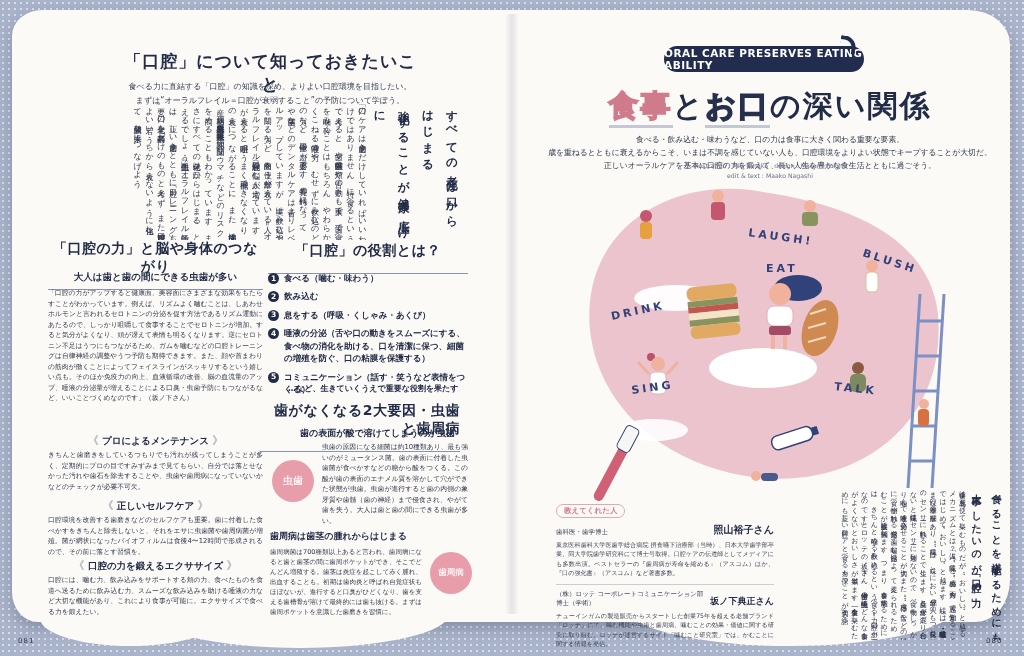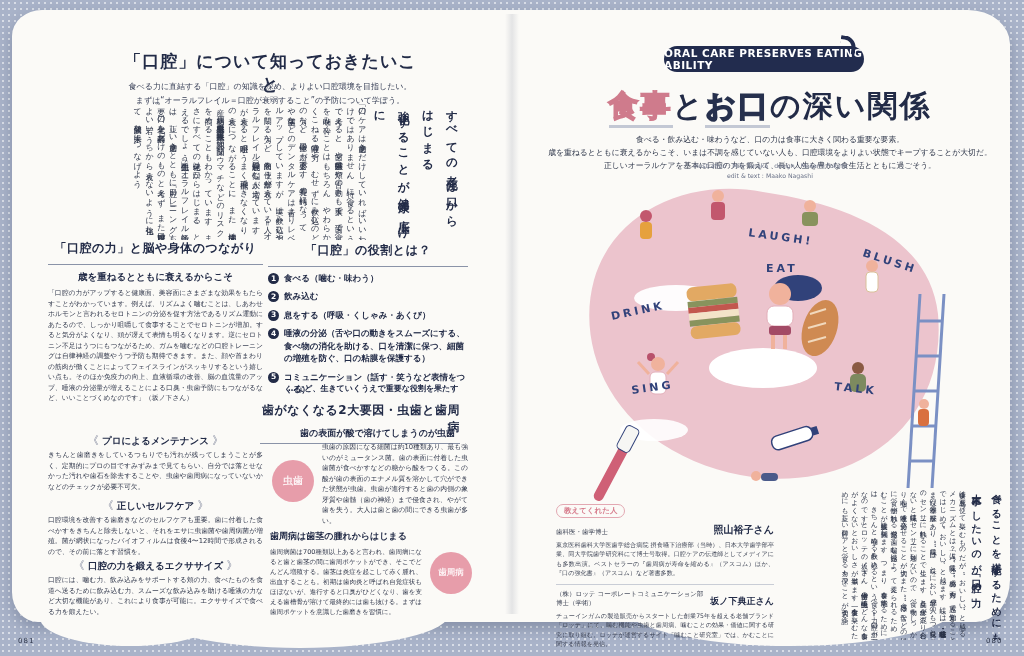--- a/index.html
+++ b/index.html
@@ -18,22 +18,22 @@
   .bump2{left:150px;top:578px;width:300px;height:70px;}
   .bump3{left:40px;top:590px;width:180px;height:56px;}
   .fold{left:505px;top:14px;width:14px;height:600px;
     background:linear-gradient(90deg,transparent,rgba(60,70,100,.12),transparent);}
   
   .lp-title{left:118px;top:50px;width:305px;text-align:center;font-size:17px;font-weight:bold;letter-spacing:1px;color:#222b47;}
   .lp-sub{left:95px;top:80px;width:350px;text-align:center;font-size:8px;line-height:1.7;color:#343c54;}
   .vtext{writing-mode:vertical-rl;text-orientation:mixed;}
   .lp-intro{left:92px;top:102px;width:372px;height:138px;font-size:8px;line-height:1.48;color:#2c3448;overflow:hidden;}
   .lp-lead{font-size:11.5px;font-weight:bold;letter-spacing:3px;line-height:2.1;color:#222b47;}
-  .sec-h{font-size:12px;font-weight:bold;text-align:center;letter-spacing:.5px;color:#222b47;
-    border-bottom:1px solid #8a93a8;padding-bottom:7px;}
+  .sec-h{font-size:14px;font-weight:bold;text-align:center;letter-spacing:.5px;color:#222b47;
+    border-bottom:1px solid #8a93a8;padding-bottom:13px;}
   .sec-sh{font-size:9.5px;font-weight:bold;text-align:center;color:#222b47;}
   .body-s{font-size:6.8px;line-height:1.55;text-align:justify;color:#30374b;}
   .h-brain{left:48px;top:240px;width:215px;}
   .sh-brain{left:48px;top:271px;width:215px;}
   .b-brain{left:48px;top:288px;width:215px;}
   .h-pillars{left:48px;top:402px;width:215px;}
   .pillar-h{font-size:9.5px;font-weight:bold;text-align:center;color:#222b47;}
   .pillar-h .mark{font-weight:400;color:#7b8298;font-size:11px;}
   .p1h{left:48px;top:433px;width:215px;} .p1b{left:48px;top:450px;width:215px;}
   .p2h{left:48px;top:498px;width:215px;} .p2b{left:48px;top:515px;width:215px;}
@@ -99,21 +99,21 @@
     <div>まずは“オーラルフレイル＝口腔が衰弱すること”の予防について学ぼう。</div>
   </div>
 
   <div class="abs vtext lp-intro">
     <span class="lp-lead">すべての老化は口からはじまる</span><br>
     <span class="lp-lead">強化することが健康の底上げに</span><br>
     <span>「口のケアは歯磨きだけしていればいいわけではありません。特に食べるという面で考えると、歯や歯茎以外の頬や舌の動きも大事で、歯で食べ物を噛み砕くことはもちろん、やわらかくこねる唾液の力や、むせずに飲み込むのどの力など、口全体の力が必要です。長寿の時代になって、歯や歯茎などのデンタルケアは昔よりレベルアップしていますが、実は飲み込む力や口を閉じる力など、筋肉を使う部分が衰えている人＝オーラルフレイル（口腔衰弱）に悩む人が増えています。口が衰えると咀嚼がうまく機能できなくなり、全身の衰えにつながることに。また、歯周病は低体重児出産、糖尿病、心臓血管系疾患、呼吸器系疾患、認知症、関節リウマチなどのリスクを高めることもわかっています。まさにすべての老化は口からはじまる、と言えるでしょう」（照山先生）。オーラルフレイル予防には、正しい歯磨きとともに「口腔トレーニング」も重要。口の老化を高齢者だけのものと考えず、また口腔環境がよい若いうちから衰えないように強化して、健康的な未来につなげよう。</span>
   </div>
 
   <div class="abs sec-h h-brain">「口腔の力」と脳や身体のつながり</div>
-  <div class="abs sec-sh sh-brain">歳を重ねるとともに衰えるからこそ</div>
+  <div class="abs sec-sh sh-brain">大人は歯と歯の間にできる虫歯が多い</div>
   <div class="abs body-s b-brain">「口腔の力がアップすると健康面、美容面にさまざまな効果をもたらすことがわかっています。例えば、リズムよく噛むことは、しあわせホルモンと言われるセロトニンの分泌を促す方法であるリズム運動にあたるので、しっかり咀嚼して食事することでセロトニンが増加。すると気分がよくなり、頭が冴えて表情も明るくなります。逆にセロトニン不足はうつにもつながるため、ガムを噛むなどの口腔トレーニングは自律神経の調整やうつ予防も期待できます。また、顔や首まわりの筋肉が働くことによってフェイスラインがスッキリするという嬉しい点も。そのほか免疫力の向上、血液循環の改善、脳の血流量のアップ、唾液の分泌量が増えることによる口臭・虫歯予防にもつながるなど、いいことづくめなのです」（坂ノ下さん）</div>
 
   <div class="abs pillar-h p1h"><span class="mark">《</span> <span>プロによるメンテナンス</span> <span class="mark">》</span></div>
   <div class="abs body-s p1b">きちんと歯磨きをしているつもりでも汚れが残ってしまうことが多く、定期的にプロの目ですみずみまで見てもらい、自分では落とせなかった汚れや歯石を除去することや、虫歯や歯周病になっていないかなどのチェックが必要不可欠。</div>
   <div class="abs pillar-h p2h"><span class="mark">《</span> <span>正しいセルフケア</span> <span class="mark">》</span></div>
   <div class="abs body-s p2b">口腔環境を改善する歯磨きなどのセルフケアも重要。歯に付着した食べかすをきちんと除去しないと、それをエサに虫歯菌や歯周病菌が増殖。菌が網状になったバイオフィルムは食後4〜12時間で形成されるので、その前に落とす習慣を。</div>
   <div class="abs pillar-h p3h"><span class="mark">《</span> <span>口腔の力を鍛えるエクササイズ</span> <span class="mark">》</span></div>
   <div class="abs body-s p3b">口腔には、噛む力、飲み込みをサポートする頬の力、食べたものを食道へ送るために飲み込む力、スムーズな飲み込みを助ける唾液の力など大切な機能があり、これにより食事が可能に。エクササイズで食べる力を鍛えたい。</div>
 
   <div class="abs sec-h h-roles">「口腔」の役割とは？</div>

